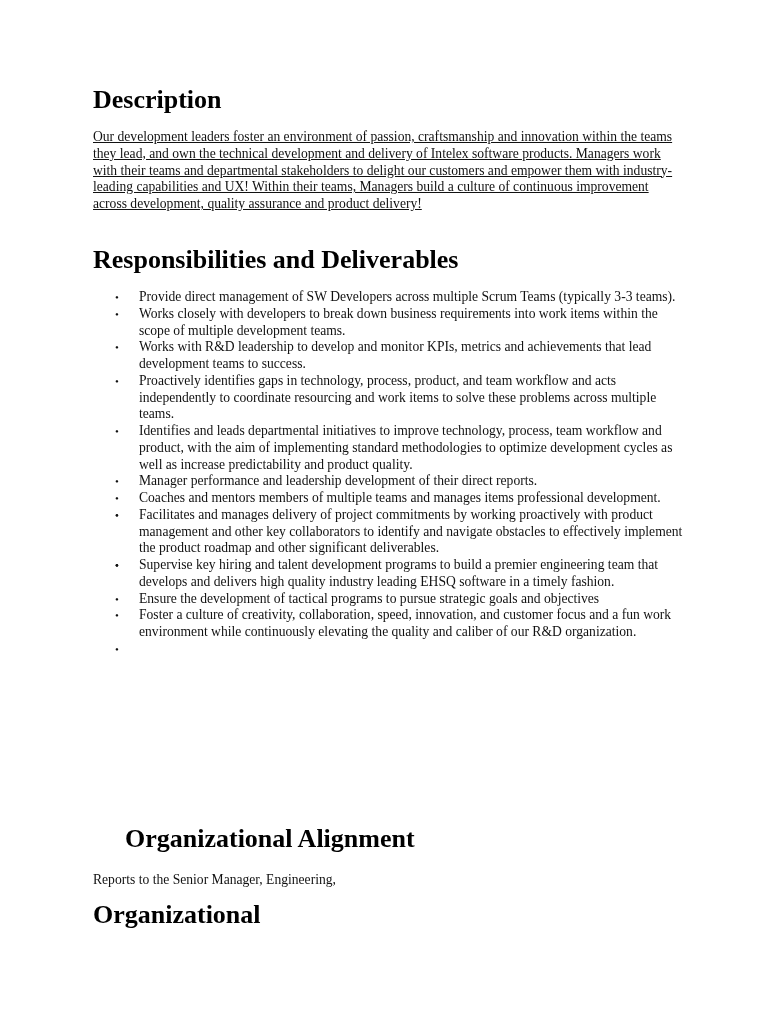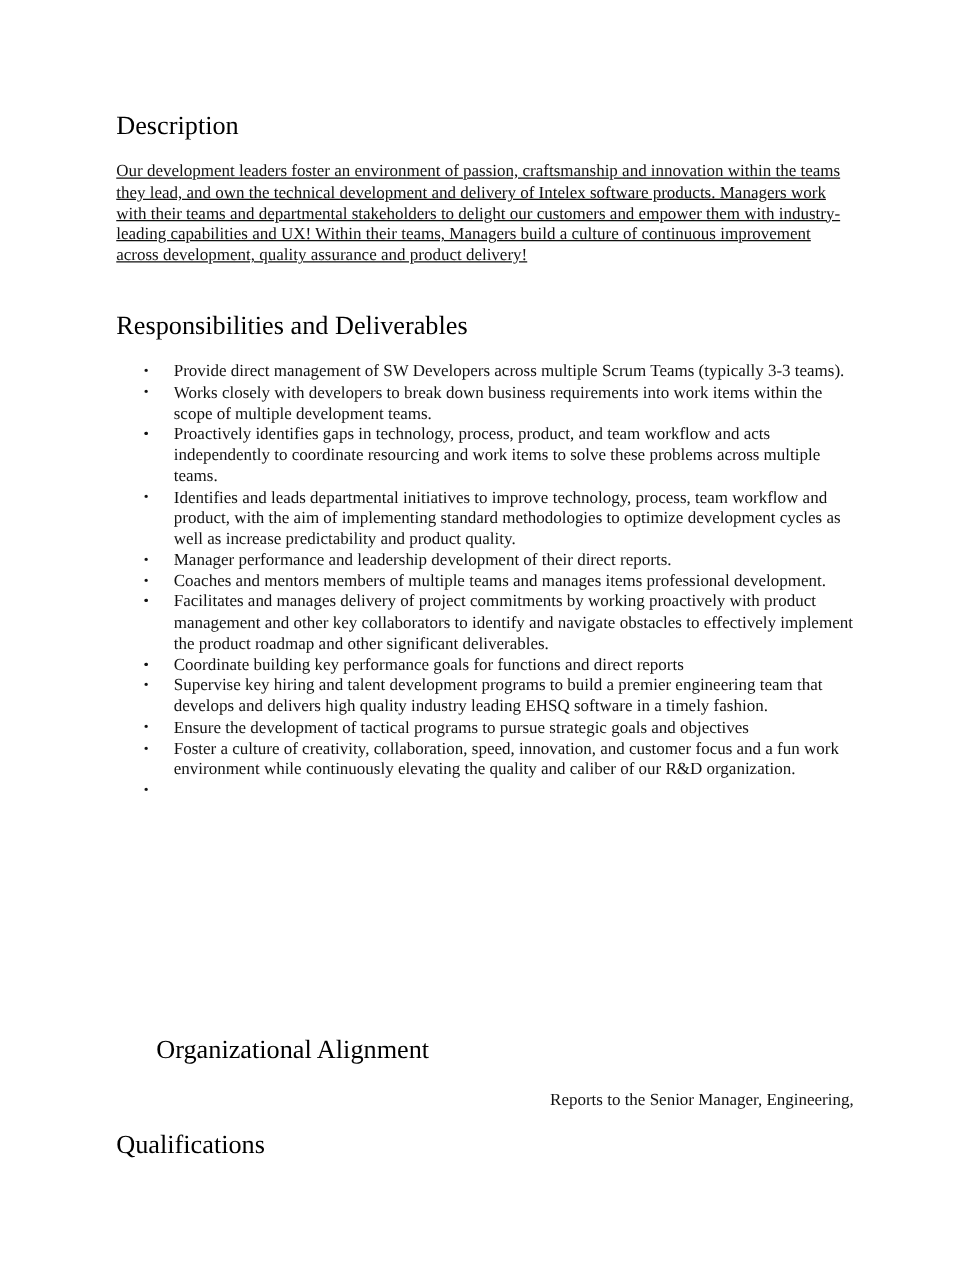--- a/index.html
+++ b/index.html
@@ -16,22 +16,22 @@
       color: #111111;
     }
     .page {
       position: absolute;
       left: 93px;
       top: 0;
       width: 600px;
     }
     h2 {
       font-family: "Liberation Serif", "DejaVu Serif", serif;
-      font-weight: normal;
-      font-size: 21px;
+      font-weight: bold;
+      font-size: 26px;
       line-height: 24px;
       margin: 0;
       color: #000000;
       position: absolute;
       left: 0;
       white-space: nowrap;
     }
     .para {
       position: absolute;
       left: 0;
@@ -58,48 +58,48 @@
     ul.list li .bullet {
       position: absolute;
       left: 22px;
       top: 0;
       font-size: 11px;
     }
     #h-description { top: 88px; }
     #p-description { top: 129px; text-decoration: underline; }
     #h-responsibilities { top: 248px; }
     #h-org { top: 827px; margin-left: 32px; }
-    #p-org { top: 872px; text-align: right; }
+    #p-org { top: 872px; }
     #h-qual { top: 903px; }
   </style>
 </head>
 <body>
 
 <div class="page">
 
   <h2 id="h-description">Description</h2>
   <p id="p-description" class="para">Our development leaders foster an environment of passion, craftsmanship and innovation within the teams they lead, and own the technical development and delivery of Intelex software products. Managers work with their teams and departmental stakeholders to delight our customers and empower them with industry-leading capabilities and UX! Within their teams, Managers build a culture of continuous improvement across development, quality assurance and product delivery!</p>
 
   <h2 id="h-responsibilities">Responsibilities and Deliverables</h2>
   <ul class="list" id="resp-list">
     <li><span class="bullet">•</span><span>Provide direct management of SW Developers across multiple Scrum Teams (typically 3-3 teams).</span></li>
     <li><span class="bullet">•</span><span>Works closely with developers to break down business requirements into work items within the scope of multiple development teams.</span></li>
-    <li><span class="bullet">•</span></li>
+    <li><span class="bullet">•</span><span>Works with R&amp;D leadership to develop and monitor KPIs, metrics and achievements that lead development teams to success.</span></li>
     <li><span class="bullet">•</span><span>Proactively identifies gaps in technology, process, product, and team workflow and acts independently to coordinate resourcing and work items to solve these problems across multiple teams.</span></li>
     <li><span class="bullet">•</span><span>Identifies and leads departmental initiatives to improve technology, process, team workflow and product, with the aim of implementing standard methodologies to optimize development cycles as well as increase predictability and product quality.</span></li>
     <li><span class="bullet">•</span><span>Manager performance and leadership development of their direct reports.</span></li>
     <li><span class="bullet">•</span><span>Coaches and mentors members of multiple teams and manages items professional development.</span></li>
     <li><span class="bullet">•</span></li>
     <li><span class="bullet">•</span><span>Facilitates and manages delivery of project commitments by working proactively with product management and other key collaborators to identify and navigate obstacles to effectively implement the product roadmap and other significant deliverables.</span></li>
     <li><span class="bullet">•</span></li>
-    <li><span class="bullet">•</span><span>Coordinate building key performance goals for functions and direct reports</span></li>
+    <li><span class="bullet">•</span></li>
     <li><span class="bullet">•</span><span>Supervise key hiring and talent development programs to build a premier engineering team that develops and delivers high quality industry leading EHSQ software in a timely fashion.</span></li>
     <li><span class="bullet">•</span><span>Ensure the development of tactical programs to pursue strategic goals and objectives</span></li>
     <li><span class="bullet">•</span><span>Foster a culture of creativity, collaboration, speed, innovation, and customer focus and a fun work environment while continuously elevating the quality and caliber of our R&amp;D organization.</span></li>
     <li><span class="bullet">•</span></li>
   </ul>
 
   <h2 id="h-org">Organizational Alignment</h2>
   <p id="p-org" class="para">Reports to the Senior Manager, Engineering,</p>
 
-  <h2 id="h-qual">Qualifications</h2>
+  <h2 id="h-qual">Organizational</h2>
 
 </div>
 
 </body></html>

